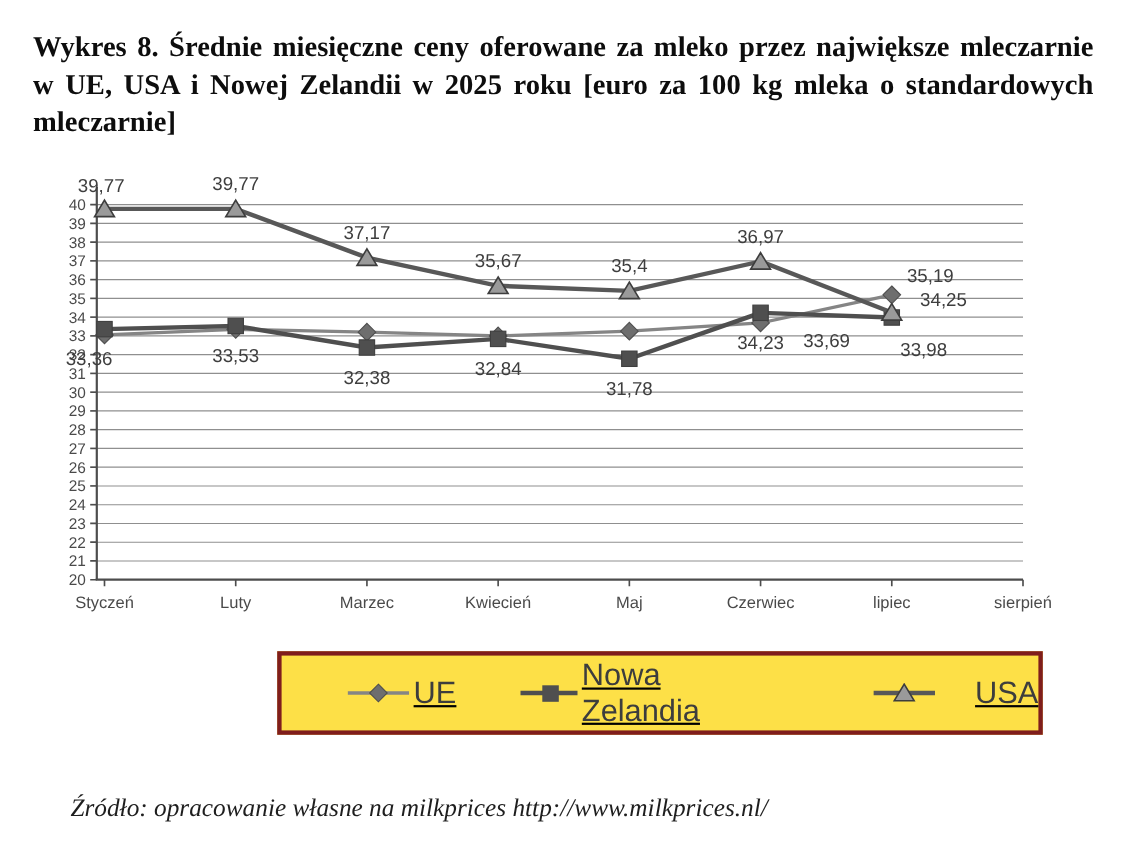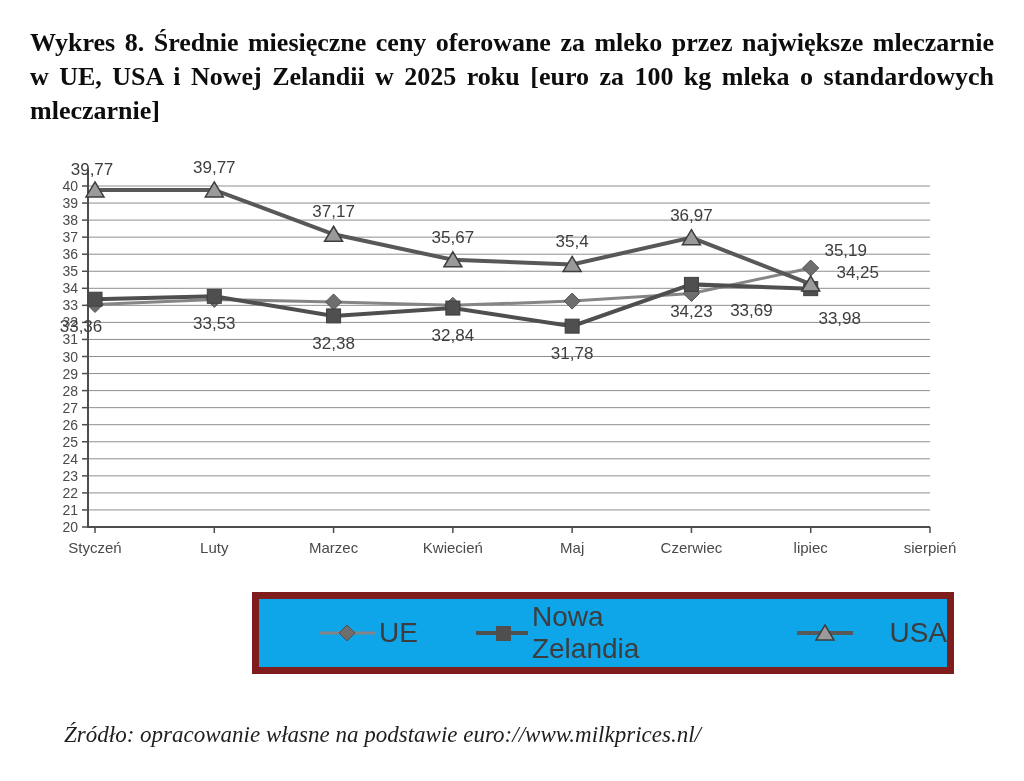--- a/index.html
+++ b/index.html
@@ -6,21 +6,21 @@
   .page{position:relative;width:1024px;height:781px;background:#fff;overflow:hidden;
         font-family:"Liberation Sans",sans-serif;}
   .title-block{position:absolute;left:30px;top:26px;width:964px;
         font-family:"Liberation Serif",serif;font-weight:bold;font-size:26px;
         line-height:34px;color:#0d0d0d;}
   .title-line{white-space:normal;}
   .title-justify{text-align:justify;text-align-last:justify;}
   .chart-svg{position:absolute;left:20px;top:152px;}
   .chart-svg text{font-family:"Liberation Sans",sans-serif;}
   .legend-box{position:absolute;left:252px;top:592px;width:688px;height:68px;
-        border:7px solid #7f1d1d;background:#0ea5e9;display:flex;align-items:center;}
+        border:4px solid #7f1d1d;background:#fde047;display:flex;align-items:center;text-decoration:underline;}
   .legend-item{display:flex;align-items:center;gap:4px;font-size:28px;color:#3d3d3d;}
   .li-ue{margin-left:60px;}
   .li-nz{margin-left:58px;}
   .li-usa{margin-left:92px;gap:36px;}
   .source-line{position:absolute;left:64px;top:722px;width:900px;
         font-family:"Liberation Serif",serif;font-style:italic;font-size:23px;color:#1e1e1e;}
 </style>
 </head>
 <body>
 
@@ -172,15 +172,15 @@
     </div>
     <div class="legend-item li-usa">
       <svg width="56" height="18">
         <line x1="0" y1="9" x2="56" y2="9" stroke="#585858" stroke-width="4"></line>
         <polygon points="28,1 37,16 19,16" fill="#9a9a9a" stroke="#3d3d3d" stroke-width="1.5"></polygon>
       </svg>
       <span>USA</span>
     </div>
   </div>
 
-  <div class="source-line">Źródło: opracowanie własne na podstawie euro://www.milkprices.nl/</div>
+  <div class="source-line">Źródło: opracowanie własne na milkprices http://www.milkprices.nl/</div>
 
 </div>
 
 </body></html>

